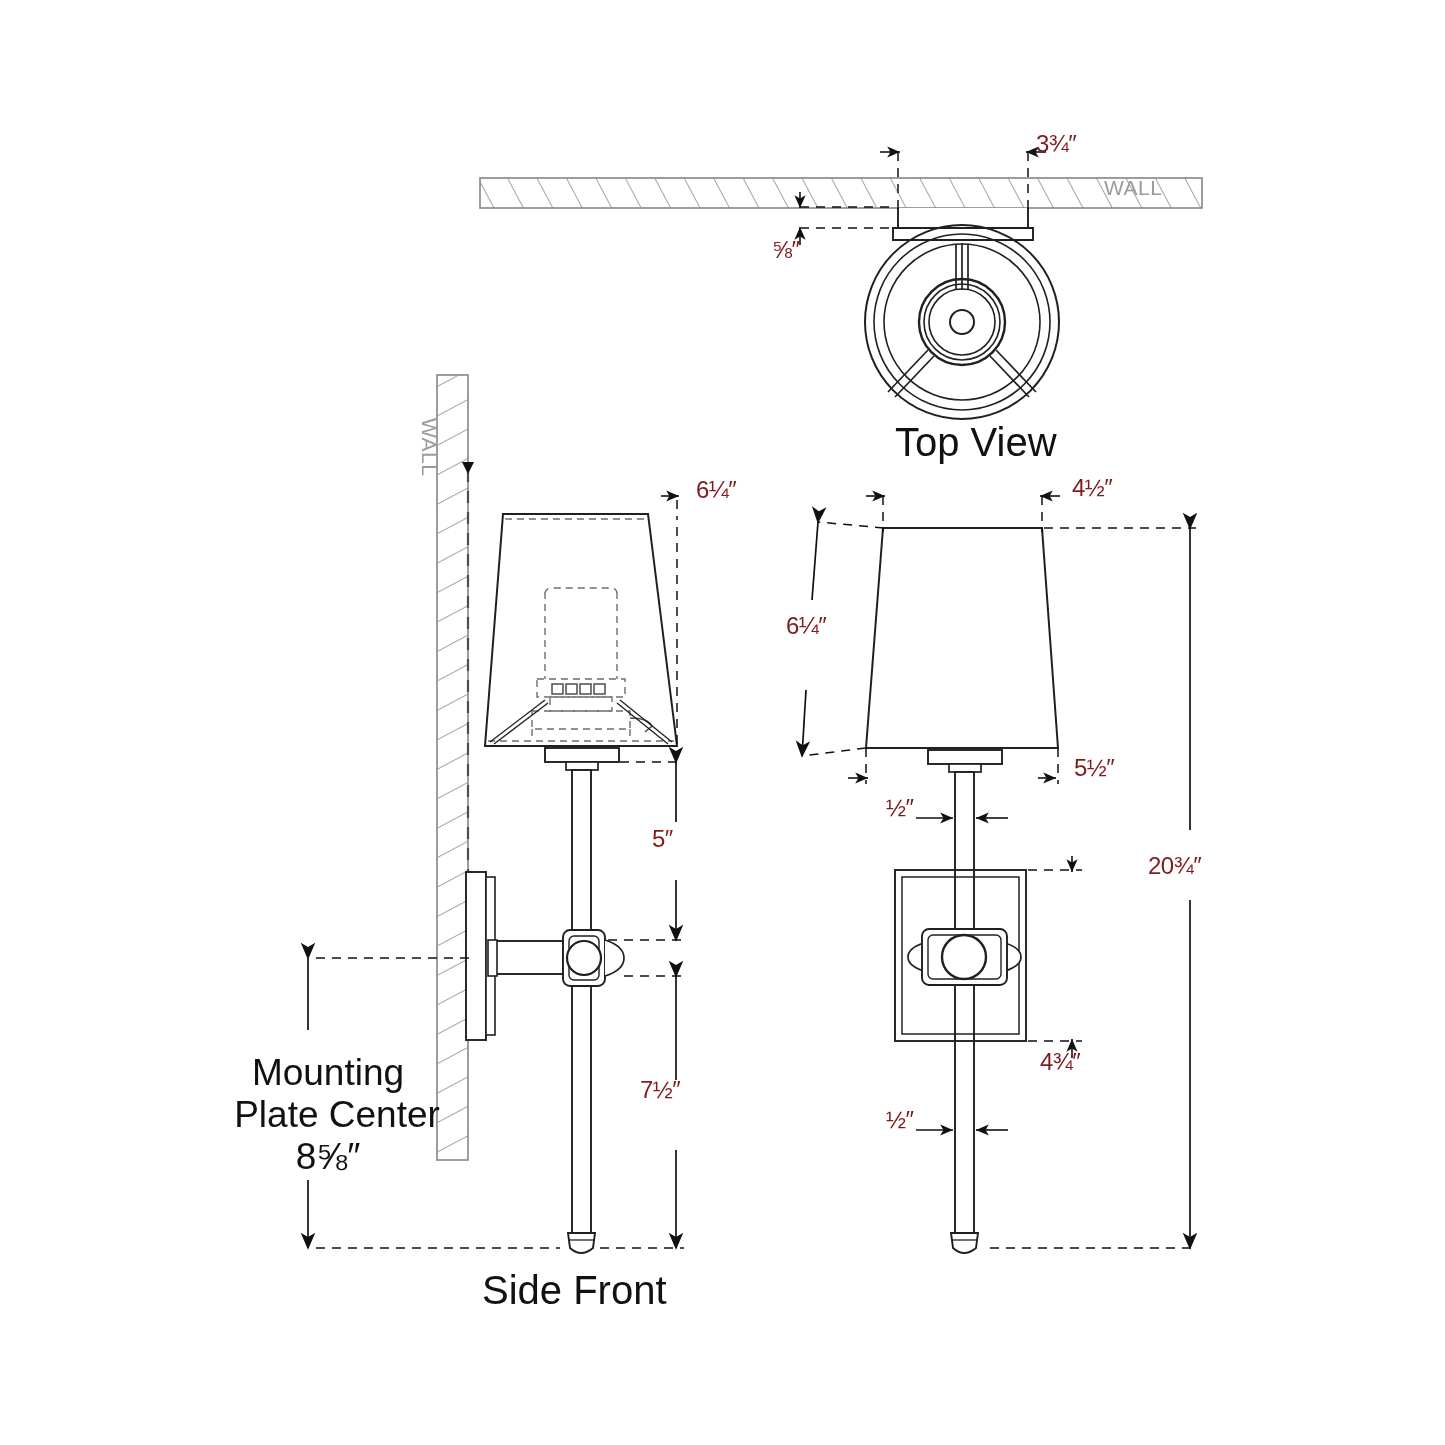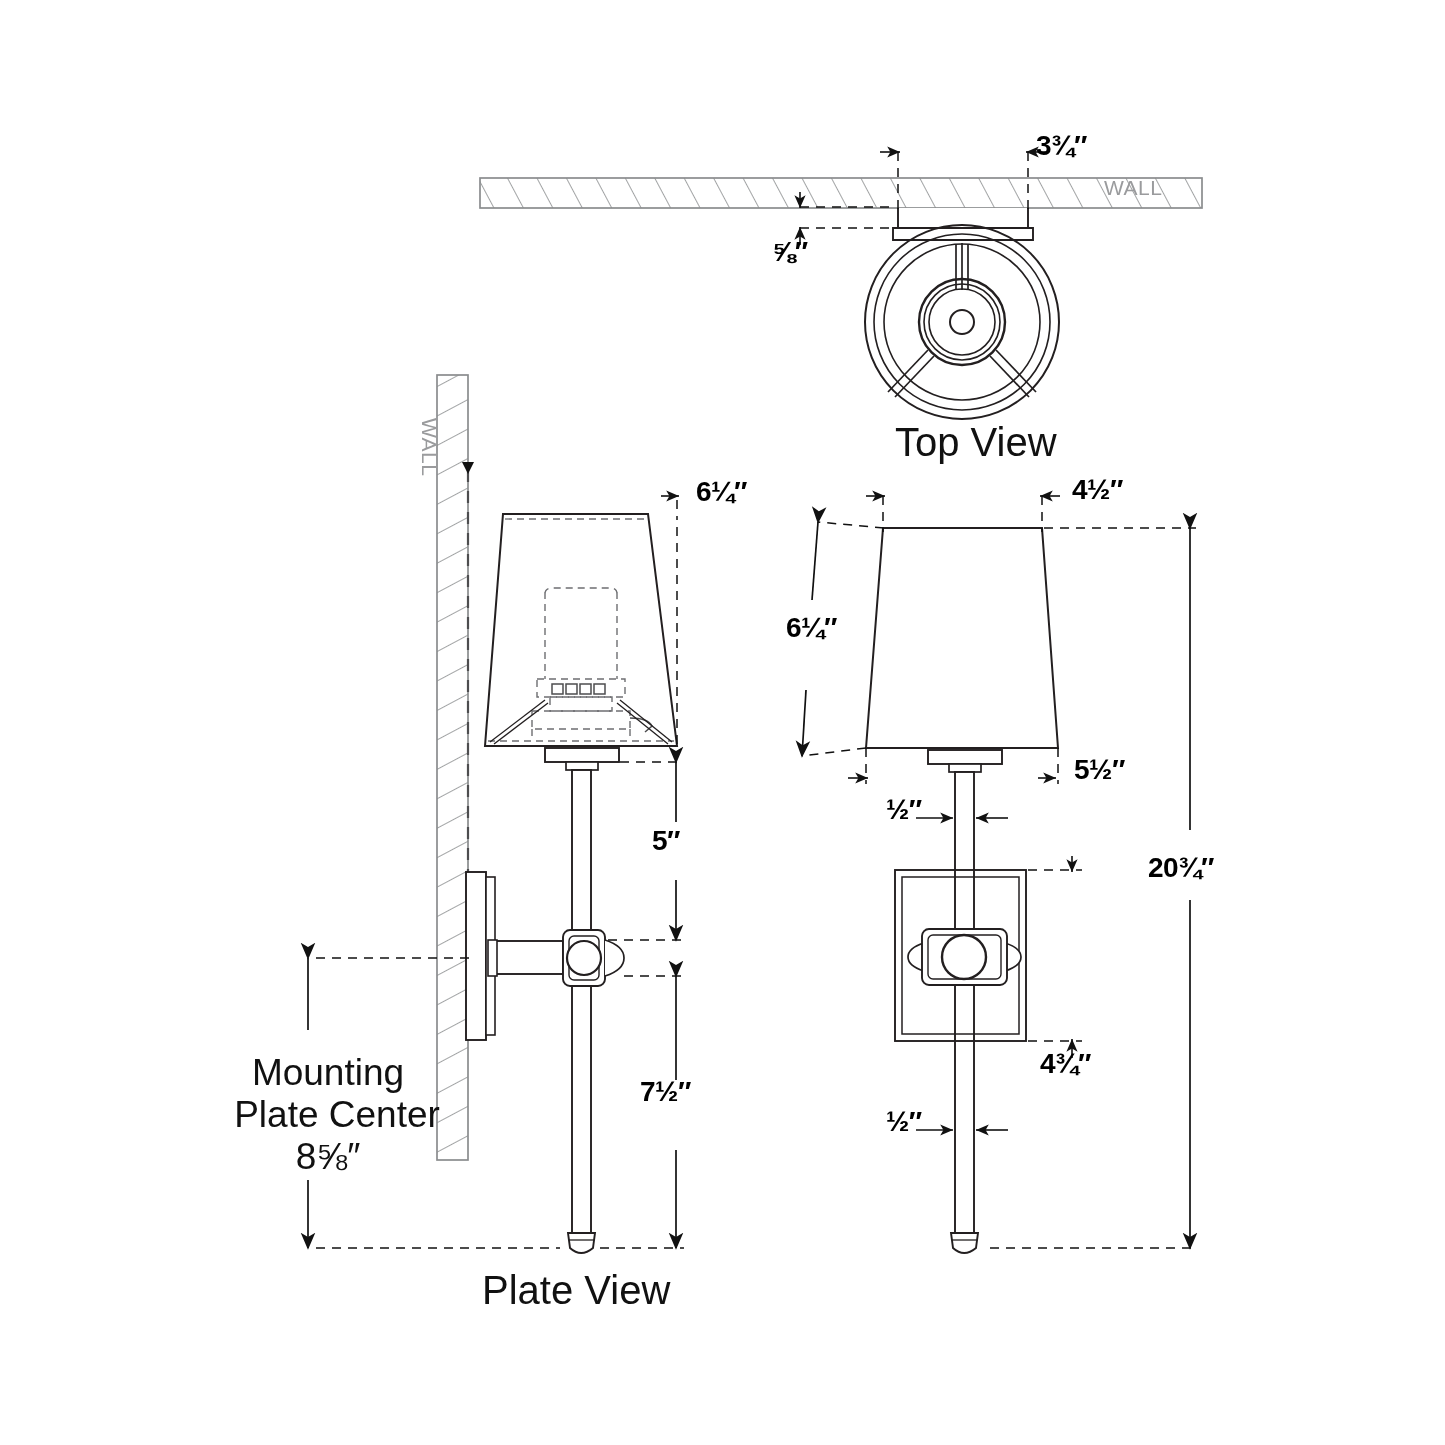--- a/index.html
+++ b/index.html
@@ -23,23 +23,23 @@
   svg.drawing {
     position: absolute;
     left: 0;
     top: 0;
     width: 1445px;
     height: 1445px;
   }
   .dim-label {
     position: absolute;
     font-family: "Liberation Sans", sans-serif;
-    font-size: 28px;
-    font-weight: 700;
-    color: #000000;
+    font-size: 24px;
+    font-weight: 400;
+    color: #7f1d1d;
     white-space: nowrap;
     letter-spacing: -0.5px;
   }
   .view-label {
     position: absolute;
     font-family: "Liberation Sans", sans-serif;
     font-size: 40px;
     font-weight: 400;
     color: #111111;
     white-space: nowrap;
@@ -313,21 +313,21 @@
   <div class="dim-label" style="left:696px; top:476px;">6¼″</div>
 
   <div class="dim-label" style="left:652px; top:825px;">5″</div>
 
   <div class="dim-label" style="left:640px; top:1076px;">7½″</div>
 
   <div class="note-label" style="left:228px; top:1052px; width:200px;">Mounting</div>
   <div class="note-label" style="left:214px; top:1094px; width:246px;">Plate Center</div>
   <div class="note-label" style="left:205px; top:1136px; width:246px;">8⅝″</div>
 
-  <div class="view-label" style="left:482px; top:1268px;">Plate View</div>
+  <div class="view-label" style="left:482px; top:1268px;">Side Front</div>
 
   <div style="position:absolute; left:441px; top:418px; font-family:'Liberation Sans',sans-serif; font-size:21px; color:#9a9b9d; letter-spacing:0.5px; transform:rotate(90deg); transform-origin:left top;">WALL</div>
 
   <div class="dim-label" style="left:1072px; top:474px;">4½″</div>
 
   <div class="dim-label" style="left:786px; top:612px;">6¼″</div>
 
   <div class="dim-label" style="left:1074px; top:754px;">5½″</div>
 
   <div class="dim-label" style="left:886px; top:794px;">½″</div>

